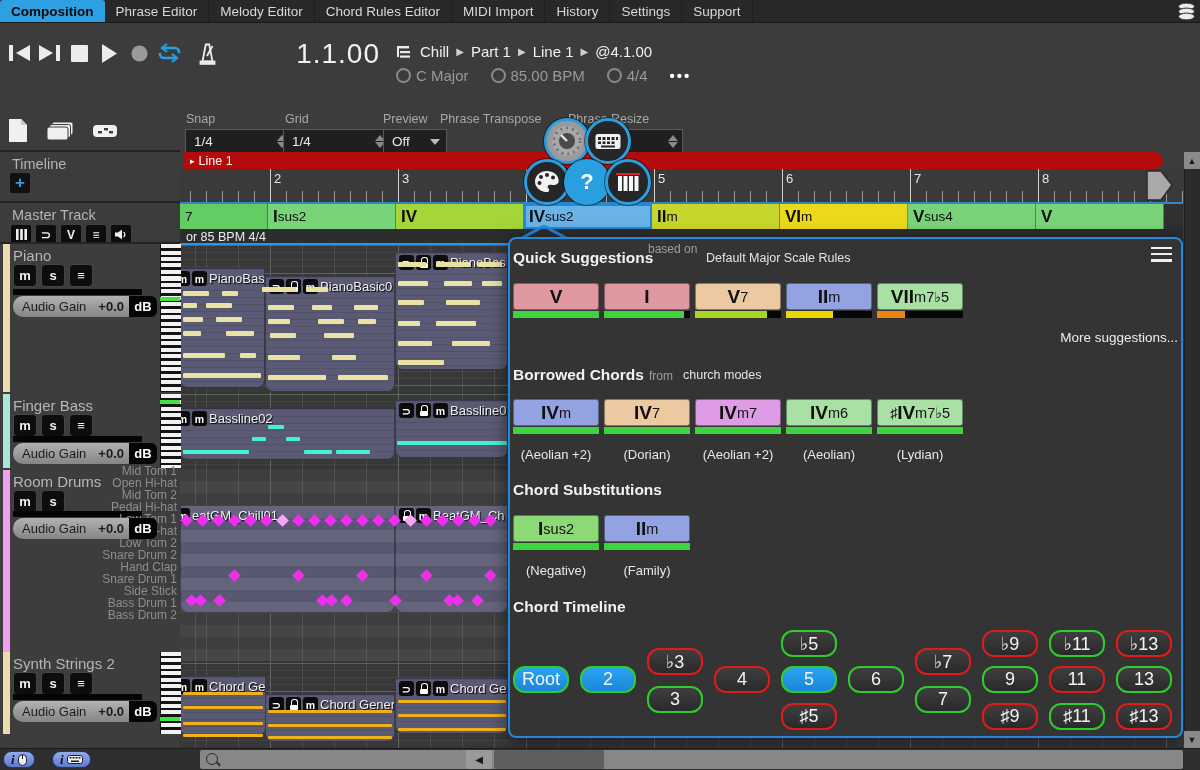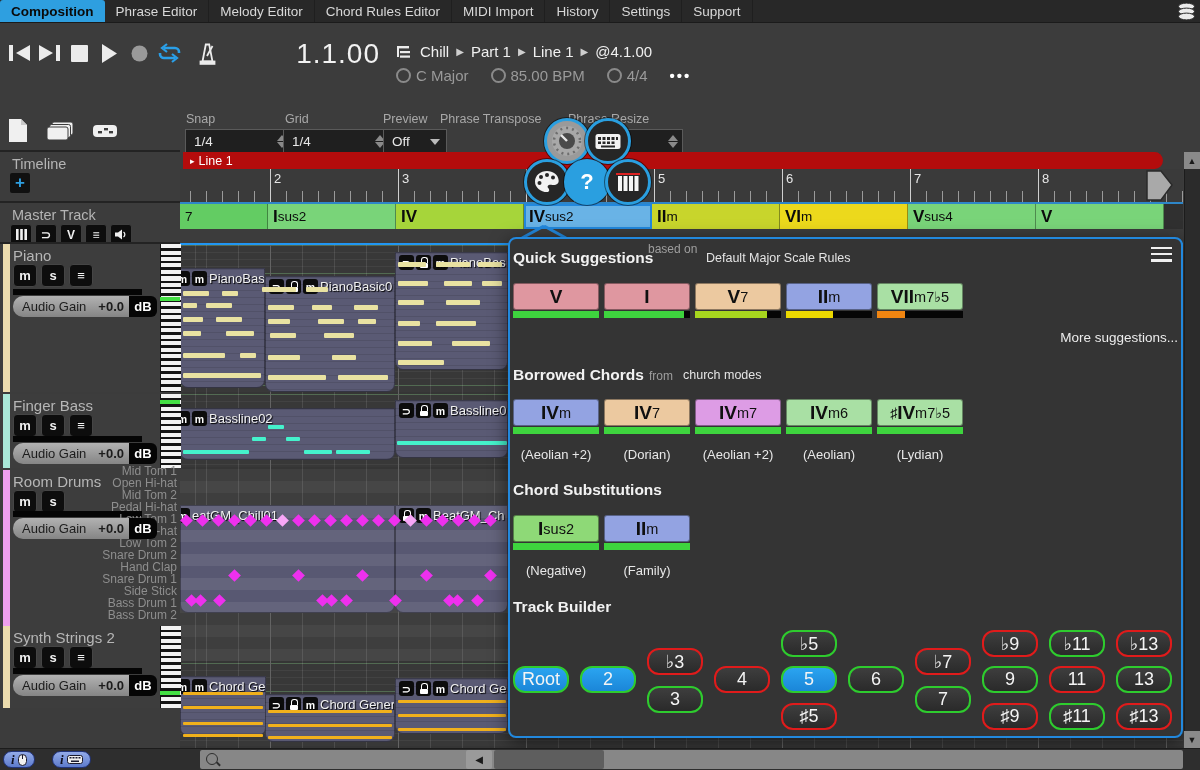--- a/index.html
+++ b/index.html
@@ -376,20 +376,23 @@
         <span>m</span>
       </div>
       <div class="chord-cell" style="left: 728px; width: 128px; background: rgb(121, 212, 121);">
         <b>V</b>
         <span>sus4</span>
       </div>
       <div class="chord-cell" style="left: 856px; width: 128px; background: rgb(121, 212, 121);">
         <b>V</b>
         <span></span>
       </div>
+    </div>
+  <div id="inforow">
+      <span>or  85 BPM  4/4</span>
     </div>
   <div class="abs" style="left:512px;top:225px">
     <svg width="64" height="14">
         <path d="M32 1 L10 13 M32 1 L54 13" stroke="#2288dd" stroke-width="3" fill="none"></path>
       </svg>
     </div>
 
   <div id="roll">
     <div class="band keysy" style="top:0;height:147px"></div>
     <div class="band keysy" style="top:149px;height:73px"></div>
@@ -620,21 +623,21 @@
         <div class="lane" style="top: 42px;">Low Tom 1</div>
         <div class="lane" style="top: 54px;">Closed Hi-hat</div>
         <div class="lane" style="top: 66px;">Low Tom 2</div>
         <div class="lane" style="top: 78px;">Snare Drum 2</div>
         <div class="lane" style="top: 90px;">Hand Clap</div>
         <div class="lane" style="top: 102px;">Snare Drum 1</div>
         <div class="lane" style="top: 114px;">Side Stick</div>
         <div class="lane" style="top: 126px;">Bass Drum 1</div>
         <div class="lane" style="top: 138px;">Bass Drum 2</div>
       </div>
-      <div class="thead" style="top: 626px; height: 82px; padding-left: 8px;">
+      <div class="thead" style="top: 652px; height: 82px; padding-left: 8px;">
         <div class="tstrip" style="top: 0px; height: 82px; background: rgb(236, 220, 174);"></div>
         <div class="ttitle">Synth Strings 2</div>
         <div class="tbtns" style="top: 20px;">
           <div class="msbtn">m</div>
           <div class="msbtn">s</div>
           <div class="msbtn">≡</div>
         </div>
         <div class="gslider" style="top: 42px;"></div>
         <div class="gpill" style="top: 49px;">
           <span>Audio Gain</span>
@@ -700,21 +703,21 @@
   <div id="panel"></div>
   <span class="ptitle" style="left:513px;top:249px">Quick Suggestions</span>
   <span class="psub" style="left:648px;top:242px">based on</span>
   <span class="psubv" style="left:706px;top:251px">Default Major Scale Rules</span>
   <div id="burger"></div>
   <span id="more-sug">More suggestions...</span>
   <span class="ptitle" style="left:513px;top:366px">Borrowed Chords</span>
   <span class="psub" style="left:649px;top:369px">from</span>
   <span class="psubv" style="left:683px;top:368px">church modes</span>
   <span class="ptitle" style="left:513px;top:481px">Chord Substitutions</span>
-  <span class="ptitle" style="left:513px;top:598px">Track Builder</span>
+  <span class="ptitle" style="left:513px;top:598px">Chord Timeline</span>
   <div id="panel-dyn">
       <div class="sugbtn" style="left: 513px; top: 283px; background: rgb(223, 151, 160);">
         <b>V</b>
         <span></span>
       </div>
       <div class="sugbar" style="left: 513px; top: 311px;">
         <i style="width:100%;background:#3ed43e"></i>
       </div>
       <div class="sugbtn" style="left: 604px; top: 283px; background: rgb(223, 151, 160);">
         <b>I</b>

